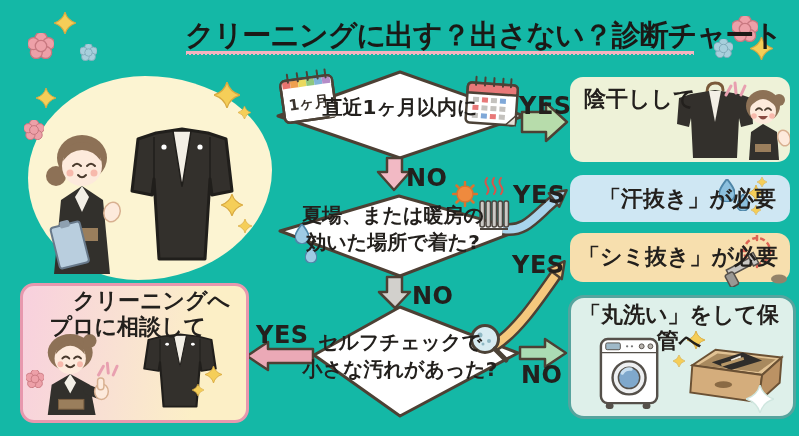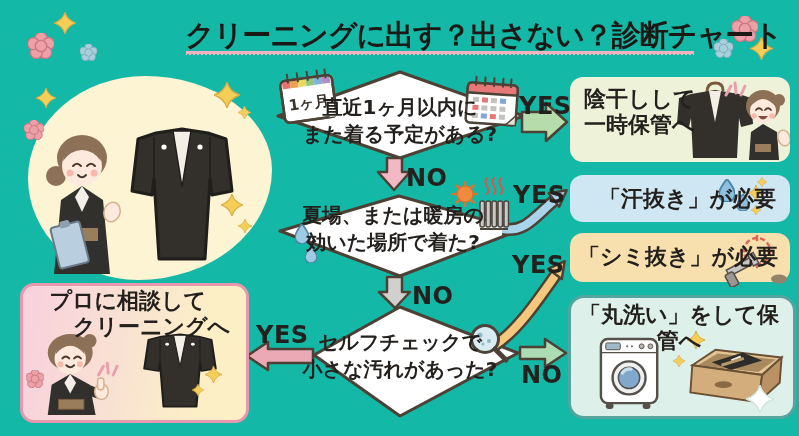--- a/index.html
+++ b/index.html
@@ -145,21 +145,20 @@
       <path d="M495,345 C518,330 538,300 557,273" fill="none" stroke="#4d4034" stroke-width="13"></path>
       <path d="M495,345 C518,330 538,300 557,273" fill="none" stroke="#f5c87d" stroke-width="8"></path>
       <polygon points="0,-8.5 16,0 0,8.5" transform="translate(555,274) rotate(-53)" fill="#f5c87d" stroke="#4d4034" stroke-width="2.5" stroke-linejoin="round"></polygon>
     </g>
     <polygon points="520,347 545,347 545,339 566,353 545,367 545,359 520,359" fill="#abdcb4" stroke="#4d4034" stroke-width="2.5" stroke-linejoin="round"></polygon>
     <polygon points="313,349 268,349 268,342 247,356 268,370 268,363 313,363" fill="#eba9b6" stroke="#4d4034" stroke-width="2.5" stroke-linejoin="round"></polygon>
   </svg>
 
   <div class="abs q-text" style="left:290px;top:94px;width:220px;">
     <span>直近1ヶ月以内に</span>
-    <span>また着る予定がある?</span>
   </div>
   <div class="abs q-text" style="left:290px;top:329px;width:220px;">
     <span>セルフチェックで</span>
     <span>小さな汚れがあった?</span>
   </div>
   <div class="abs q-text" style="left:287px;top:202px;width:212px;">
     <span>夏場、または暖房の</span>
     <span>効いた場所で着た?</span>
   </div>
 
@@ -259,21 +258,20 @@
     <circle cx="19" cy="18" r="13.5" fill="#d7ebf1" stroke="#4c4237" stroke-width="3"></circle>
     <circle cx="14" cy="14" r="2.5" fill="#8fb8c4"></circle>
       <circle cx="23" cy="20" r="2" fill="#8fb8c4"></circle>
       <circle cx="17" cy="23" r="1.5" fill="#8fb8c4"></circle>
     <line x1="29" y1="28" x2="40" y2="39" stroke="#4c4237" stroke-width="5" stroke-linecap="round"></line>
   </svg>
 
   <div class="rbox box-hang"></div>
   <div class="txt rtext" style="left:584px;top:86px;">
     <span style="display:block">陰干しして</span>
-    <span style="display:block">一時保管へ</span>
   </div>
   <svg class="ic" style="left:655px;top:78px" width="135" height="84" viewBox="0 0 135 84">
     <path d="M52,14 q0,-9 8,-9 q8,0 8,7" fill="none" stroke="#7a5a3a" stroke-width="3" stroke-linecap="round"></path>
     <path d="M60,12 L36,16 L24,20 L22,46 L34,49 L36,40 L38,80 L82,80 L84,40 L86,49 L98,46 L96,20 L84,16 Z" fill="#33302c"></path>
     <path d="M54,13 L60,44 L66,13 Z" fill="#f3efe6"></path>
     <use href="#def-ticks" x="68" y="2"></use>
     <ellipse cx="108" cy="28" rx="17" ry="16" fill="#8d7156"></ellipse>
     <circle cx="124" cy="22" r="6" fill="#8d7156"></circle>
     <circle cx="108" cy="33" r="13" fill="#fdeadc"></circle>
     <path d="M95,29 Q97,17 108,16 Q119,17 121,29 Q114,21 108,21 Q102,21 95,29 Z" fill="#8d7156"></path>
@@ -353,22 +351,22 @@
     </svg>
   <svg class="ic" style="left:673px;top:355px" width="12" height="12" viewBox="0 0 20 20">
       <use href="#def-sparkle" fill="#f5ce58" stroke="#d8a940"></use>
     </svg>
   <svg class="ic" style="left:746px;top:385px" width="28" height="28" viewBox="0 0 20 20">
       <use href="#def-sparkle" fill="#ffffff" stroke="#cfe6df"></use>
     </svg>
 
   <div class="rbox box-pro"></div>
   <div class="txt rtext" style="left:40px;top:288px;width:190px;text-align:right;">
+    <span style="display:block">クリーニングへ</span>
     <span style="display:block;padding-right:24px;">プロに相談して</span>
-    <span style="display:block">クリーニングへ</span>
   </div>
   <svg class="ic" style="left:34px;top:333px" width="90" height="84" viewBox="0 0 90 86">
     <ellipse cx="36" cy="20" rx="23" ry="19" fill="#8d7156"></ellipse>
     <circle cx="56" cy="8" r="7" fill="#8d7156"></circle>
     <circle cx="36" cy="26" r="16" fill="#fdeadc"></circle>
     <path d="M21,22 Q23,8 36,7 Q49,8 51,22 Q44,13 36,13 Q28,13 21,22 Z" fill="#8d7156"></path>
     <path d="M28,26 q3.5,-4 7,0 M40,26 q3.5,-4 7,0" fill="none" stroke="#4a3b2e" stroke-width="2" stroke-linecap="round"></path>
     <circle cx="26" cy="32" r="3" fill="#f7b9ac"></circle>
       <circle cx="46" cy="32" r="3" fill="#f7b9ac"></circle>
     <path d="M32,33 q4,4 8,0" fill="none" stroke="#4a3b2e" stroke-width="2" stroke-linecap="round"></path>

